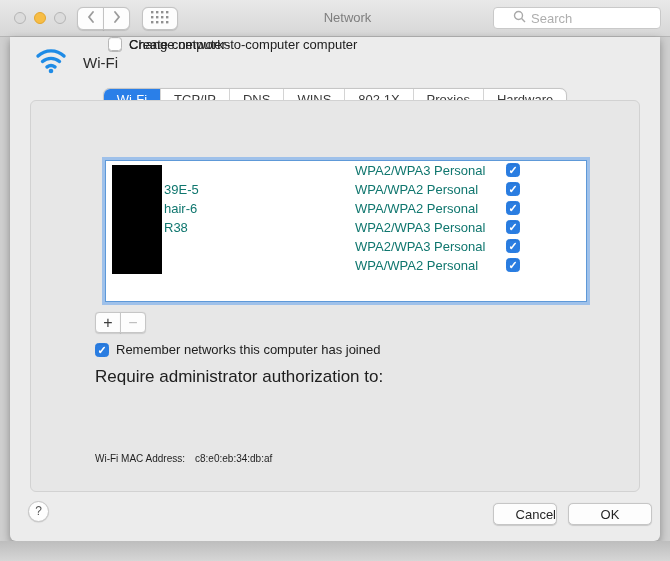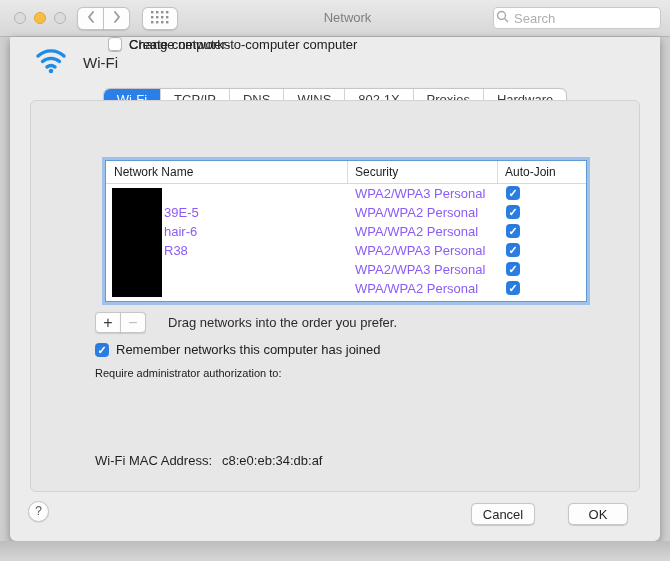--- a/index.html
+++ b/index.html
@@ -26,21 +26,21 @@
   .tool-btn{height:23px;background:#fdfdfd;border:1px solid #c3c3c3;
     display:flex;align-items:center;justify-content:center;
     box-shadow:0 0.5px 1px rgba(0,0,0,.12);padding:0;}
   .nav-back{width:27px;border-radius:6px 0 0 6px;}
   .nav-fwd{width:27px;border-radius:0 6px 6px 0;margin-left:-1px;}
   .grid-btn{position:absolute;left:142px;top:7px;width:36px;border-radius:6px;}
   .win-title{position:absolute;left:0;right:0;top:0;height:37px;line-height:36px;
     text-align:center;font-size:13px;color:#7e7e7e;pointer-events:none;padding-left:25px;}
   .search{position:absolute;right:9px;top:7px;width:168px;height:22px;background:#fff;
     border:1px solid #c9c9c9;border-radius:4px;display:flex;align-items:center;
-    padding:0 2px;gap:5px;}
+    padding:0 19px;gap:5px;}
   .search input{border:none;outline:none;flex:1;font-size:13px;color:#333;
     background:transparent;font-family:"Liberation Sans",sans-serif;min-width:0;}
   .search input::placeholder{color:#aeaeae;}
 
   
   .sheet{position:absolute;left:10px;top:37px;width:650px;height:504px;background:#ececec;
     border-radius:0 0 6px 6px;box-shadow:0 3px 8px rgba(0,0,0,.35);}
   .under-sheet{position:absolute;left:0;top:541px;width:670px;height:20px;
     background:linear-gradient(#bdbdbd,#d6d6d6);}
 
@@ -67,21 +67,21 @@
     border:1px solid #5e99d8;box-shadow:0 0 0 3px var(--focus-ring);}
   .t-header{position:relative;height:23px;border-bottom:1px solid #d8d8d8;
     font-size:12px;color:#1c1c1c;}
   .t-header span{position:absolute;top:4px;}
   .th-name{left:8px;}
   .th-security{left:249px;}
   .th-autojoin{left:399px;}
   .col-div{position:absolute;top:0;bottom:0;width:1px;background:#dcdcdc;}
   .col-div.c1{left:241px;} .col-div.c2{left:391px;}
   .t-body{position:relative;}
-  .t-row{position:relative;height:19px;font-size:13px;color:#8b5cf6;}
+  .t-row{position:relative;height:19px;font-size:13px;color:#0f766e;}
   .t-row .name{position:absolute;left:58px;top:2px;text-align:right;}
   .t-row .security{position:absolute;left:249px;top:2px;}
   .t-row .cb{position:absolute;left:400px;top:2px;}
   .redaction{position:absolute;left:6px;top:4px;width:50px;height:109px;
     background:var(--redaction);}
 
   
   .cb{width:14px;height:14px;border-radius:3.5px;background:#fff;border:1px solid #b7b7b7;
     position:relative;flex:none;box-shadow:inset 0 1px 1px rgba(0,0,0,.06);}
   .cb.checked{background:var(--checkbox-blue);border-color:var(--checkbox-blue);}
@@ -93,35 +93,35 @@
   .ar-btn{width:26px;height:21px;background:#fdfdfd;border:1px solid #c6c6c6;
     font-size:16px;color:#3c3c3c;display:flex;align-items:center;justify-content:center;
     box-shadow:0 0.5px 1px rgba(0,0,0,.12);padding:0;font-family:"Liberation Sans",sans-serif;}
   .ar-btn.add{border-radius:4px 0 0 4px;}
   .ar-btn.remove{border-radius:0 4px 4px 0;margin-left:-1px;color:#bdbdbd;}
   .drag-hint{position:absolute;left:158px;top:278px;font-size:13px;color:#2a2a2a;}
 
   .opt-row{position:absolute;display:flex;align-items:center;gap:7px;
     font-size:13px;color:#202020;}
   .remember-row{left:85px;top:305px;}
-  .admin-label{position:absolute;left:85px;top:330px;font-size:11px;color:#202020;}
+  .admin-label{position:absolute;left:85px;top:330px;font-size:17px;color:#202020;}
   .admin-rows .opt-row{left:98px;}
 
-  .mac-row{position:absolute;left:85px;top:416px;font-size:13px;color:#1f1f1f;}
+  .mac-row{position:absolute;left:85px;top:416px;font-size:10px;color:#1f1f1f;}
   .mac-row .val{margin-left:10px;}
 
   
   .help-btn{position:absolute;left:18px;top:464px;width:21px;height:21px;border-radius:50%;
     background:#fdfdfd;border:1px solid #c6c6c6;color:#555;font-size:12px;
     box-shadow:0 0.5px 1px rgba(0,0,0,.15);text-align:center;line-height:19px;padding:0;}
   .push-btn{position:absolute;top:466px;height:22px;border-radius:5px;background:#fdfdfd;
     border:1px solid #c6c6c6;font-size:13px;color:#262626;
     box-shadow:0 0.5px 1px rgba(0,0,0,.15);font-family:"Liberation Sans",sans-serif;}
-  .cancel-btn{left:461px;width:64px;}
-  .ok-btn{left:558px;width:60px;}
+  .cancel-btn{left:483px;width:64px;text-align:right;}
+  .ok-btn{left:558px;width:84px;}
 </style>
 </head>
 <body>
 
 <div class="titlebar">
   <button class="traffic close"></button>
   <button class="traffic minimize"></button>
   <button class="traffic zoomb"></button>
 
   <div class="nav-group">
@@ -198,27 +198,20 @@
         <button class="tab">802.1X</button>
         <button class="tab">Proxies</button>
         <button class="tab">Hardware</button>
       </div>
   </div>
 
   <div class="well"></div>
 
 
   <div class="table-wrap">
-    <div class="t-header">
-      <span class="th-name">Network Name</span>
-      <span class="th-security">Security</span>
-      <span class="th-autojoin">Auto-Join</span>
-      <div class="col-div c1"></div>
-      <div class="col-div c2"></div>
-    </div>
     <div class="t-body">
         <div class="t-row">
     <span class="name"></span>
     <span class="security">WPA2/WPA3 Personal</span>
     <span class="cb checked"></span>
   </div>
         <div class="t-row">
     <span class="name">39E-5</span>
     <span class="security">WPA/WPA2 Personal</span>
     <span class="cb checked"></span>
@@ -244,21 +237,20 @@
     <span class="cb checked"></span>
   </div>
         <div class="redaction"></div>
       </div>
   </div>
 
   <div class="addremove">
     <button class="ar-btn add">+</button>
     <button class="ar-btn remove">−</button>
   </div>
-  <div class="drag-hint">Drag networks into the order you prefer.</div>
 
   <div class="opt-row remember-row">
     <span class="cb checked"></span>
     <span>Remember networks this computer has joined</span>
   </div>
 
   <div class="admin-label">Require administrator authorization to:</div>
 
   <div class="admin-rows">
       <div class="opt-row">

